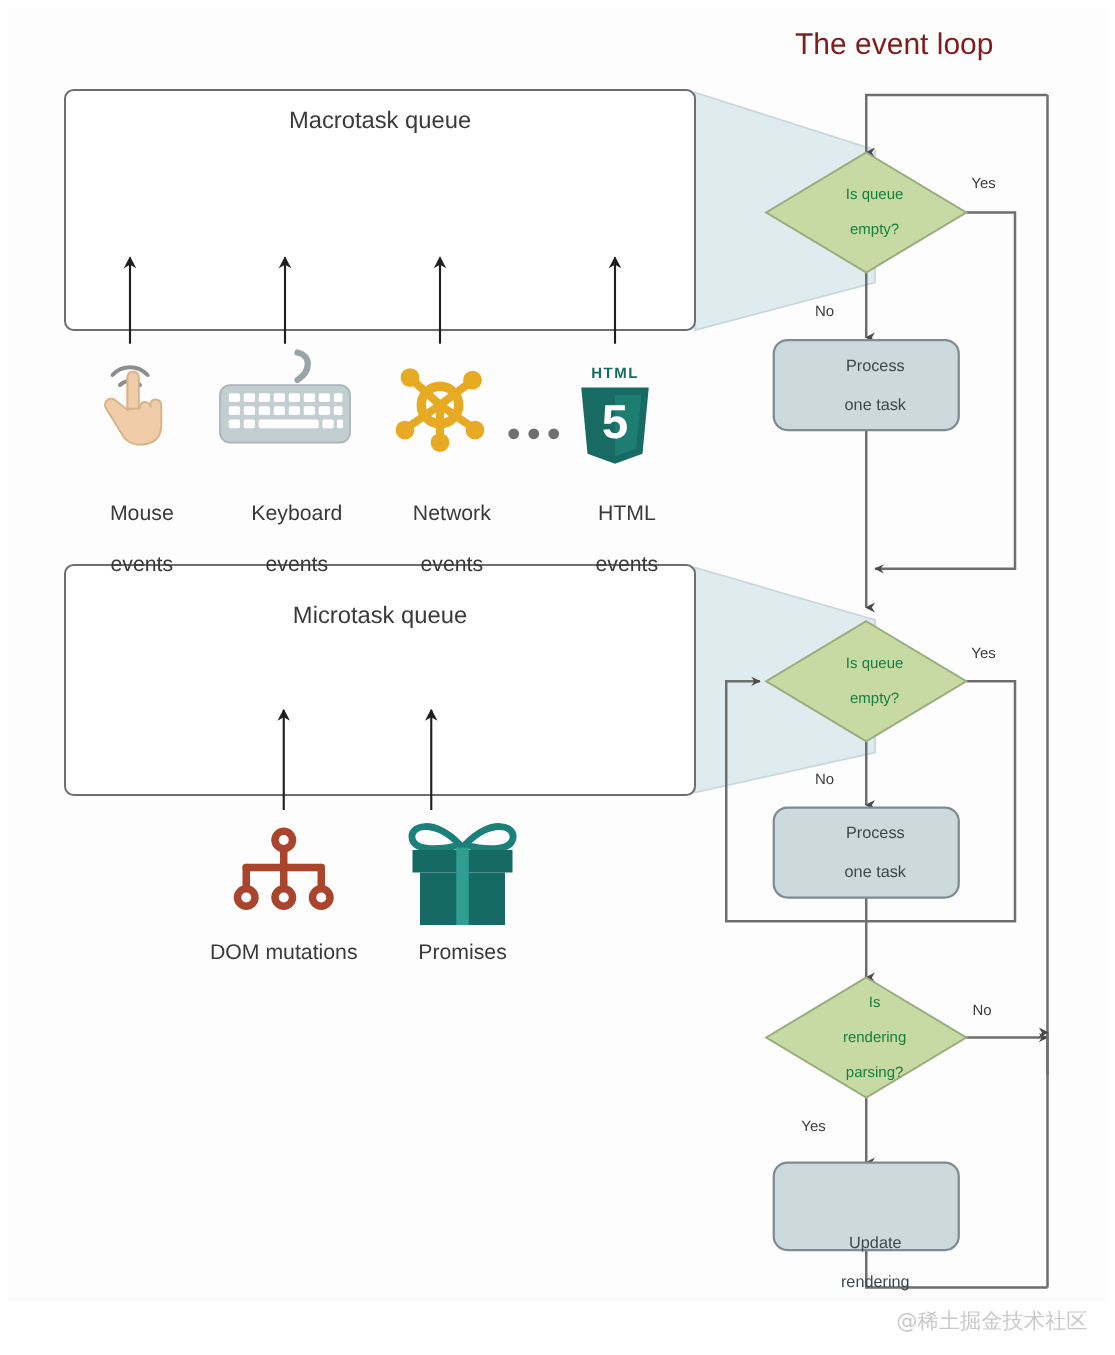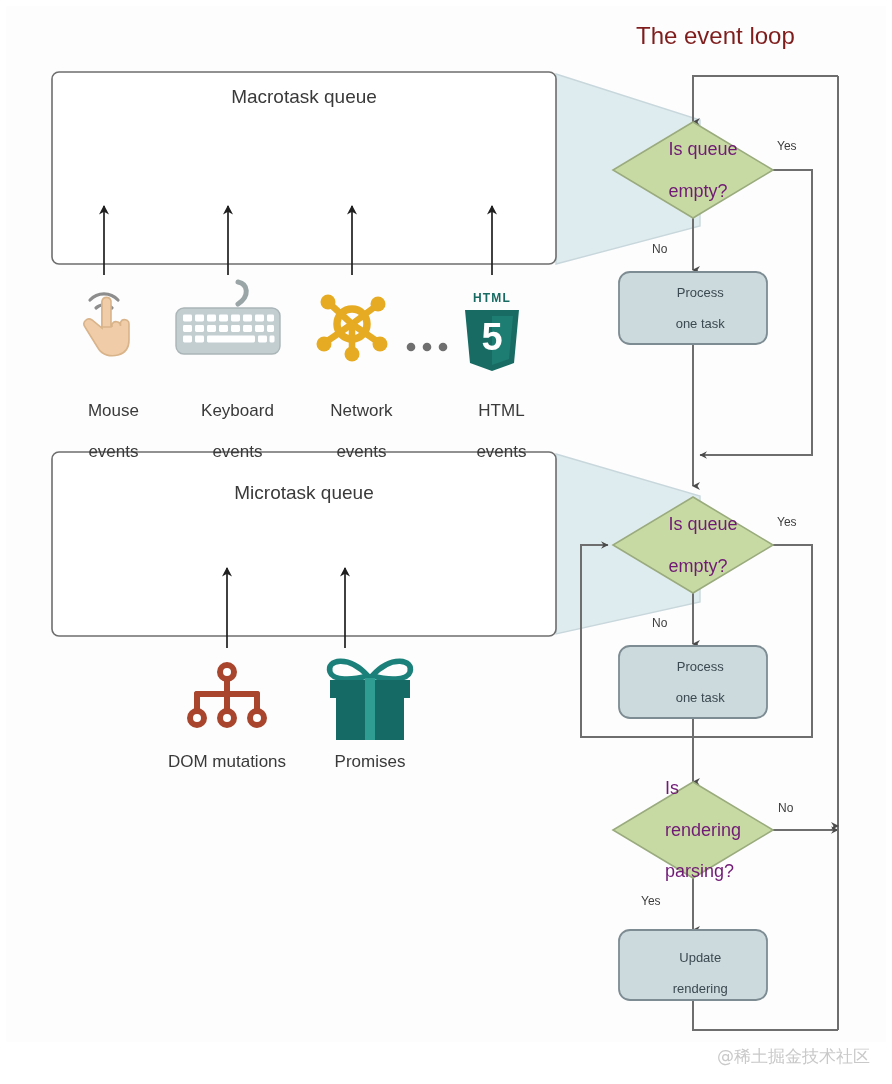--- a/index.html
+++ b/index.html
@@ -38,23 +38,23 @@
     white-space: pre;
     line-height: 1.18;
   }
   .lbl-center { text-align: center; transform: translateX(-50%); }
 
   
   .queue-title { font-size: 19px; color: #3a3a3a; }
 
   
   .diamond-text {
-    font-size: 18px;
-    color: #701a75;
-    text-align: left;
+    font-size: 12px;
+    color: #15803d;
+    text-align: center;
     transform: translate(-50%, -50%);
     line-height: 1.16;
   }
   
   .box-text {
     font-size: 13px;
     color: #3b4a50;
     text-align: center;
     transform: translate(-50%, -50%);
     line-height: 1.18;
@@ -293,21 +293,21 @@
   <div class="lbl box-text" style="left:693px; top:308px;">
     <span>Process</span><br>
     <span>one task</span>
   </div>
 
   <div class="lbl box-text" style="left:693px; top:682px;">
     <span>Process</span><br>
     <span>one task</span>
   </div>
 
-  <div class="lbl box-text" style="left:693px; top:973px;">
+  <div class="lbl box-text" style="left:693px; top:1010px;">
     <span>Update</span><br>
     <span>rendering</span>
   </div>
 
   <div class="lbl branch-label" style="left:777px; top:139px;">Yes</div>
   <div class="lbl branch-label" style="left:652px; top:242px;">No</div>
 
   <div class="lbl branch-label" style="left:777px; top:515px;">Yes</div>
   <div class="lbl branch-label" style="left:652px; top:616px;">No</div>
 

